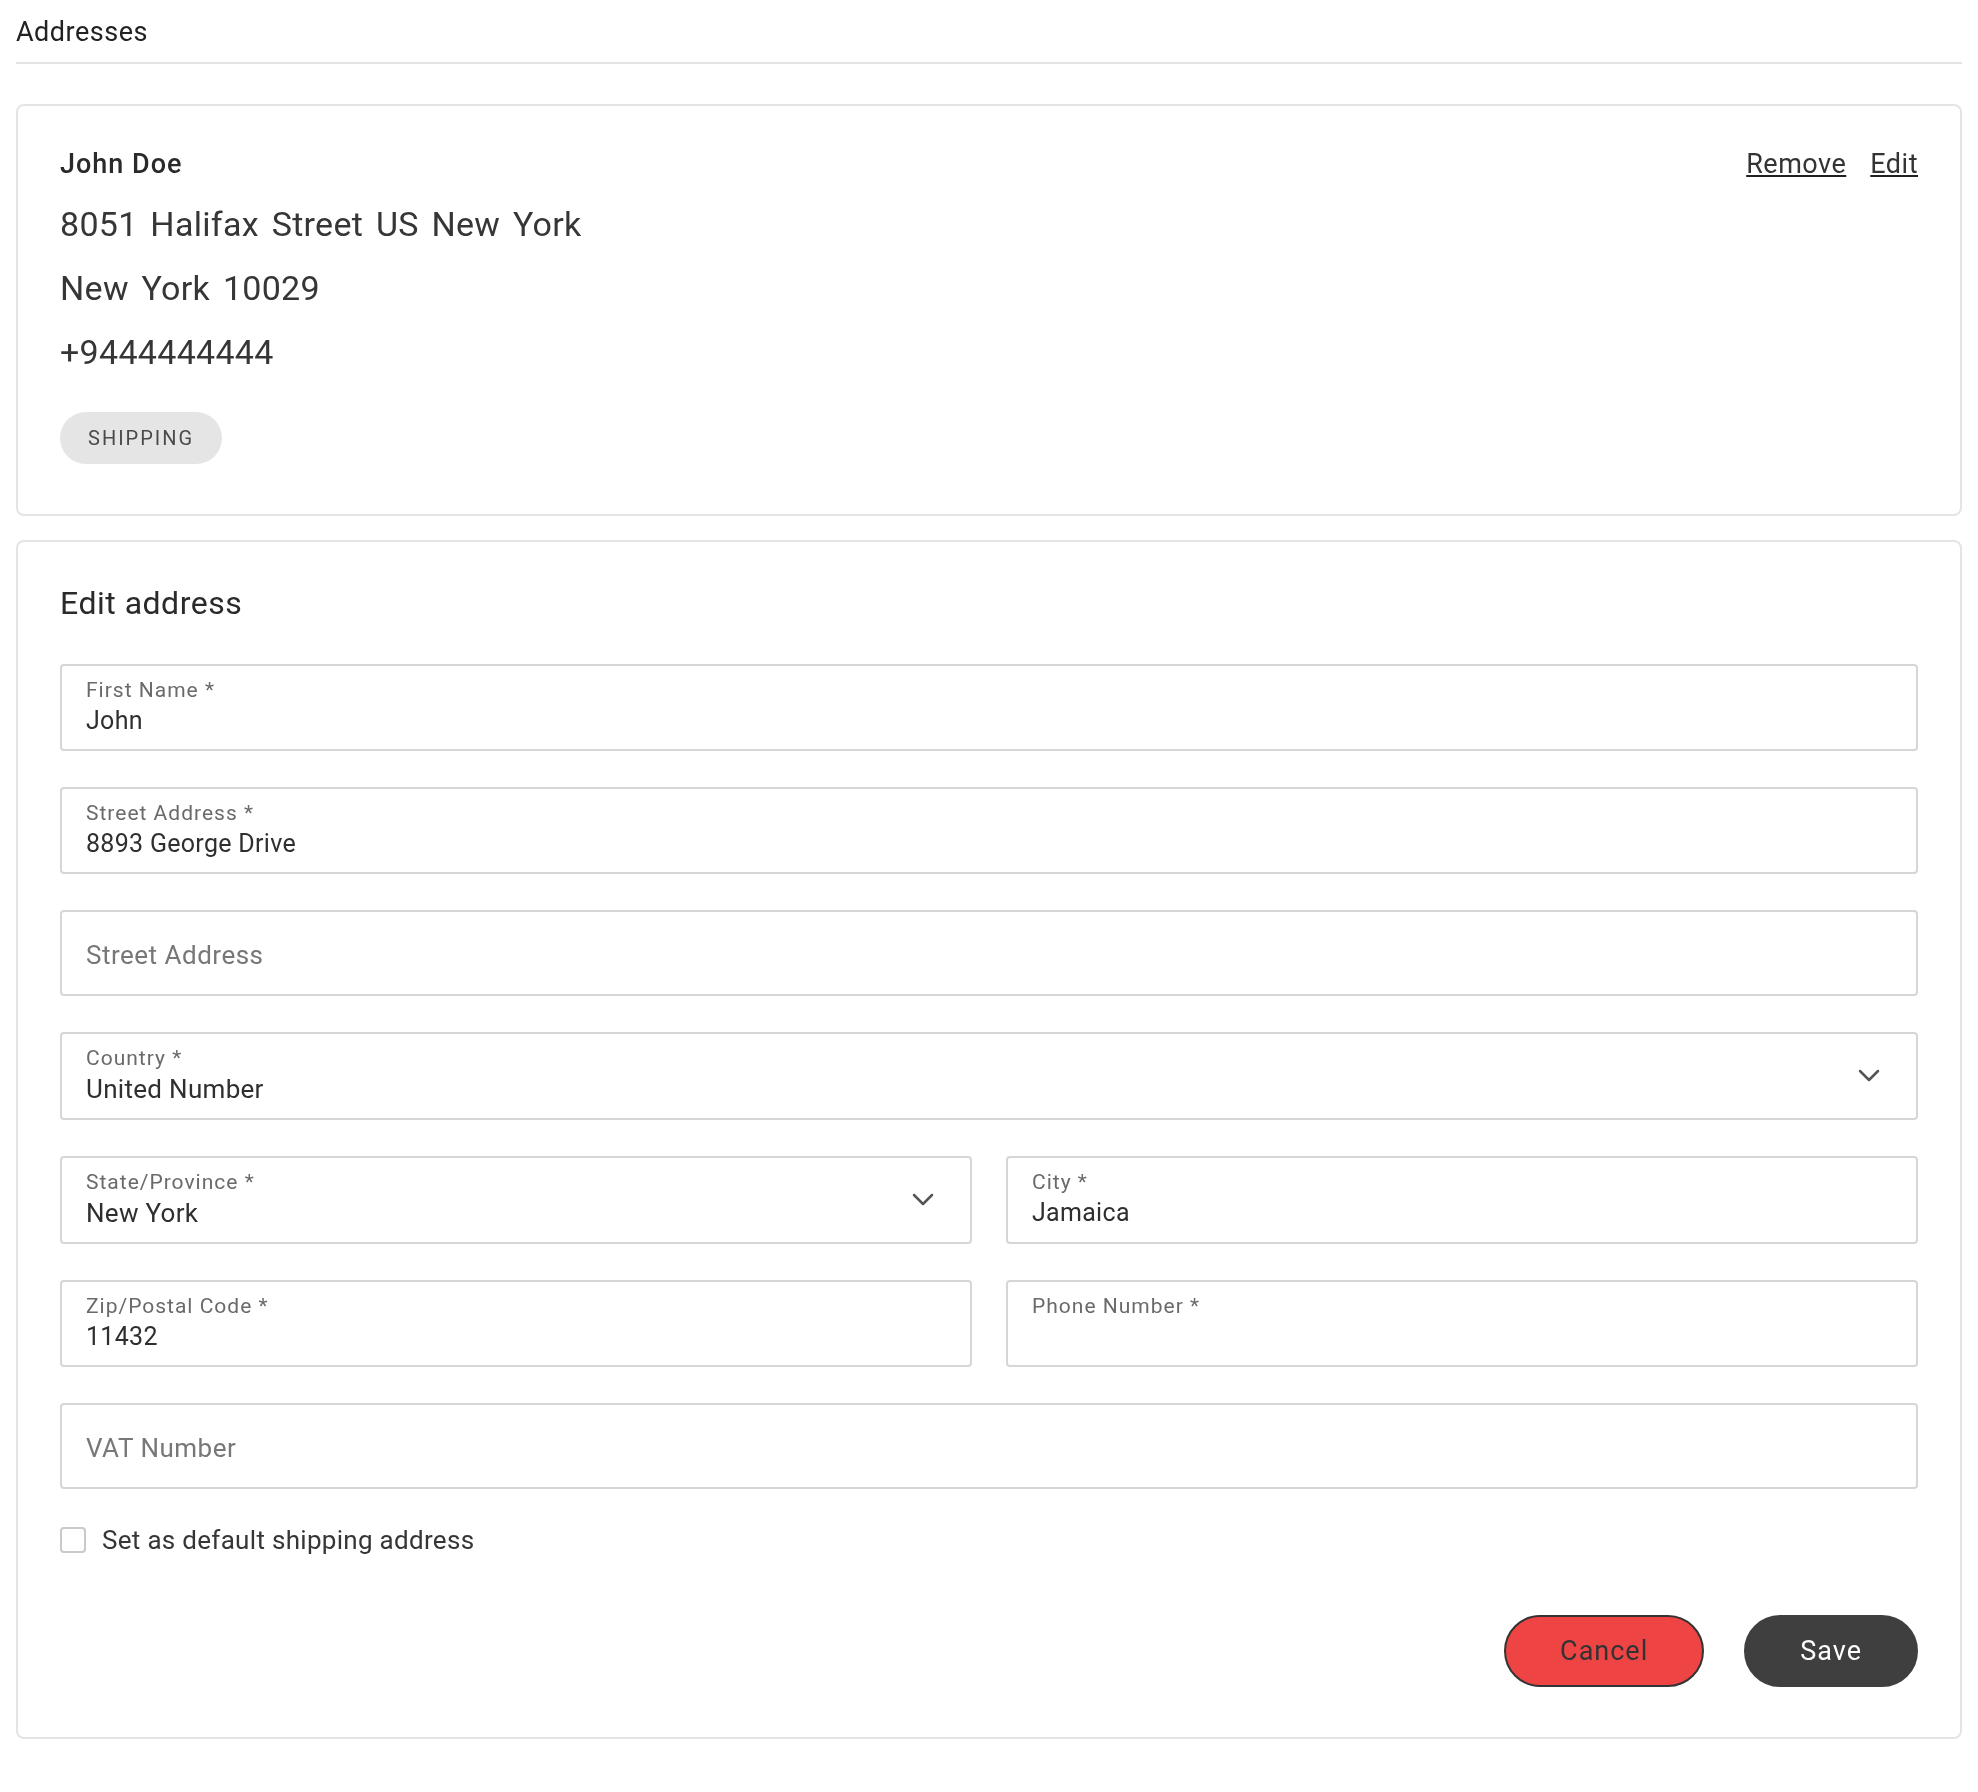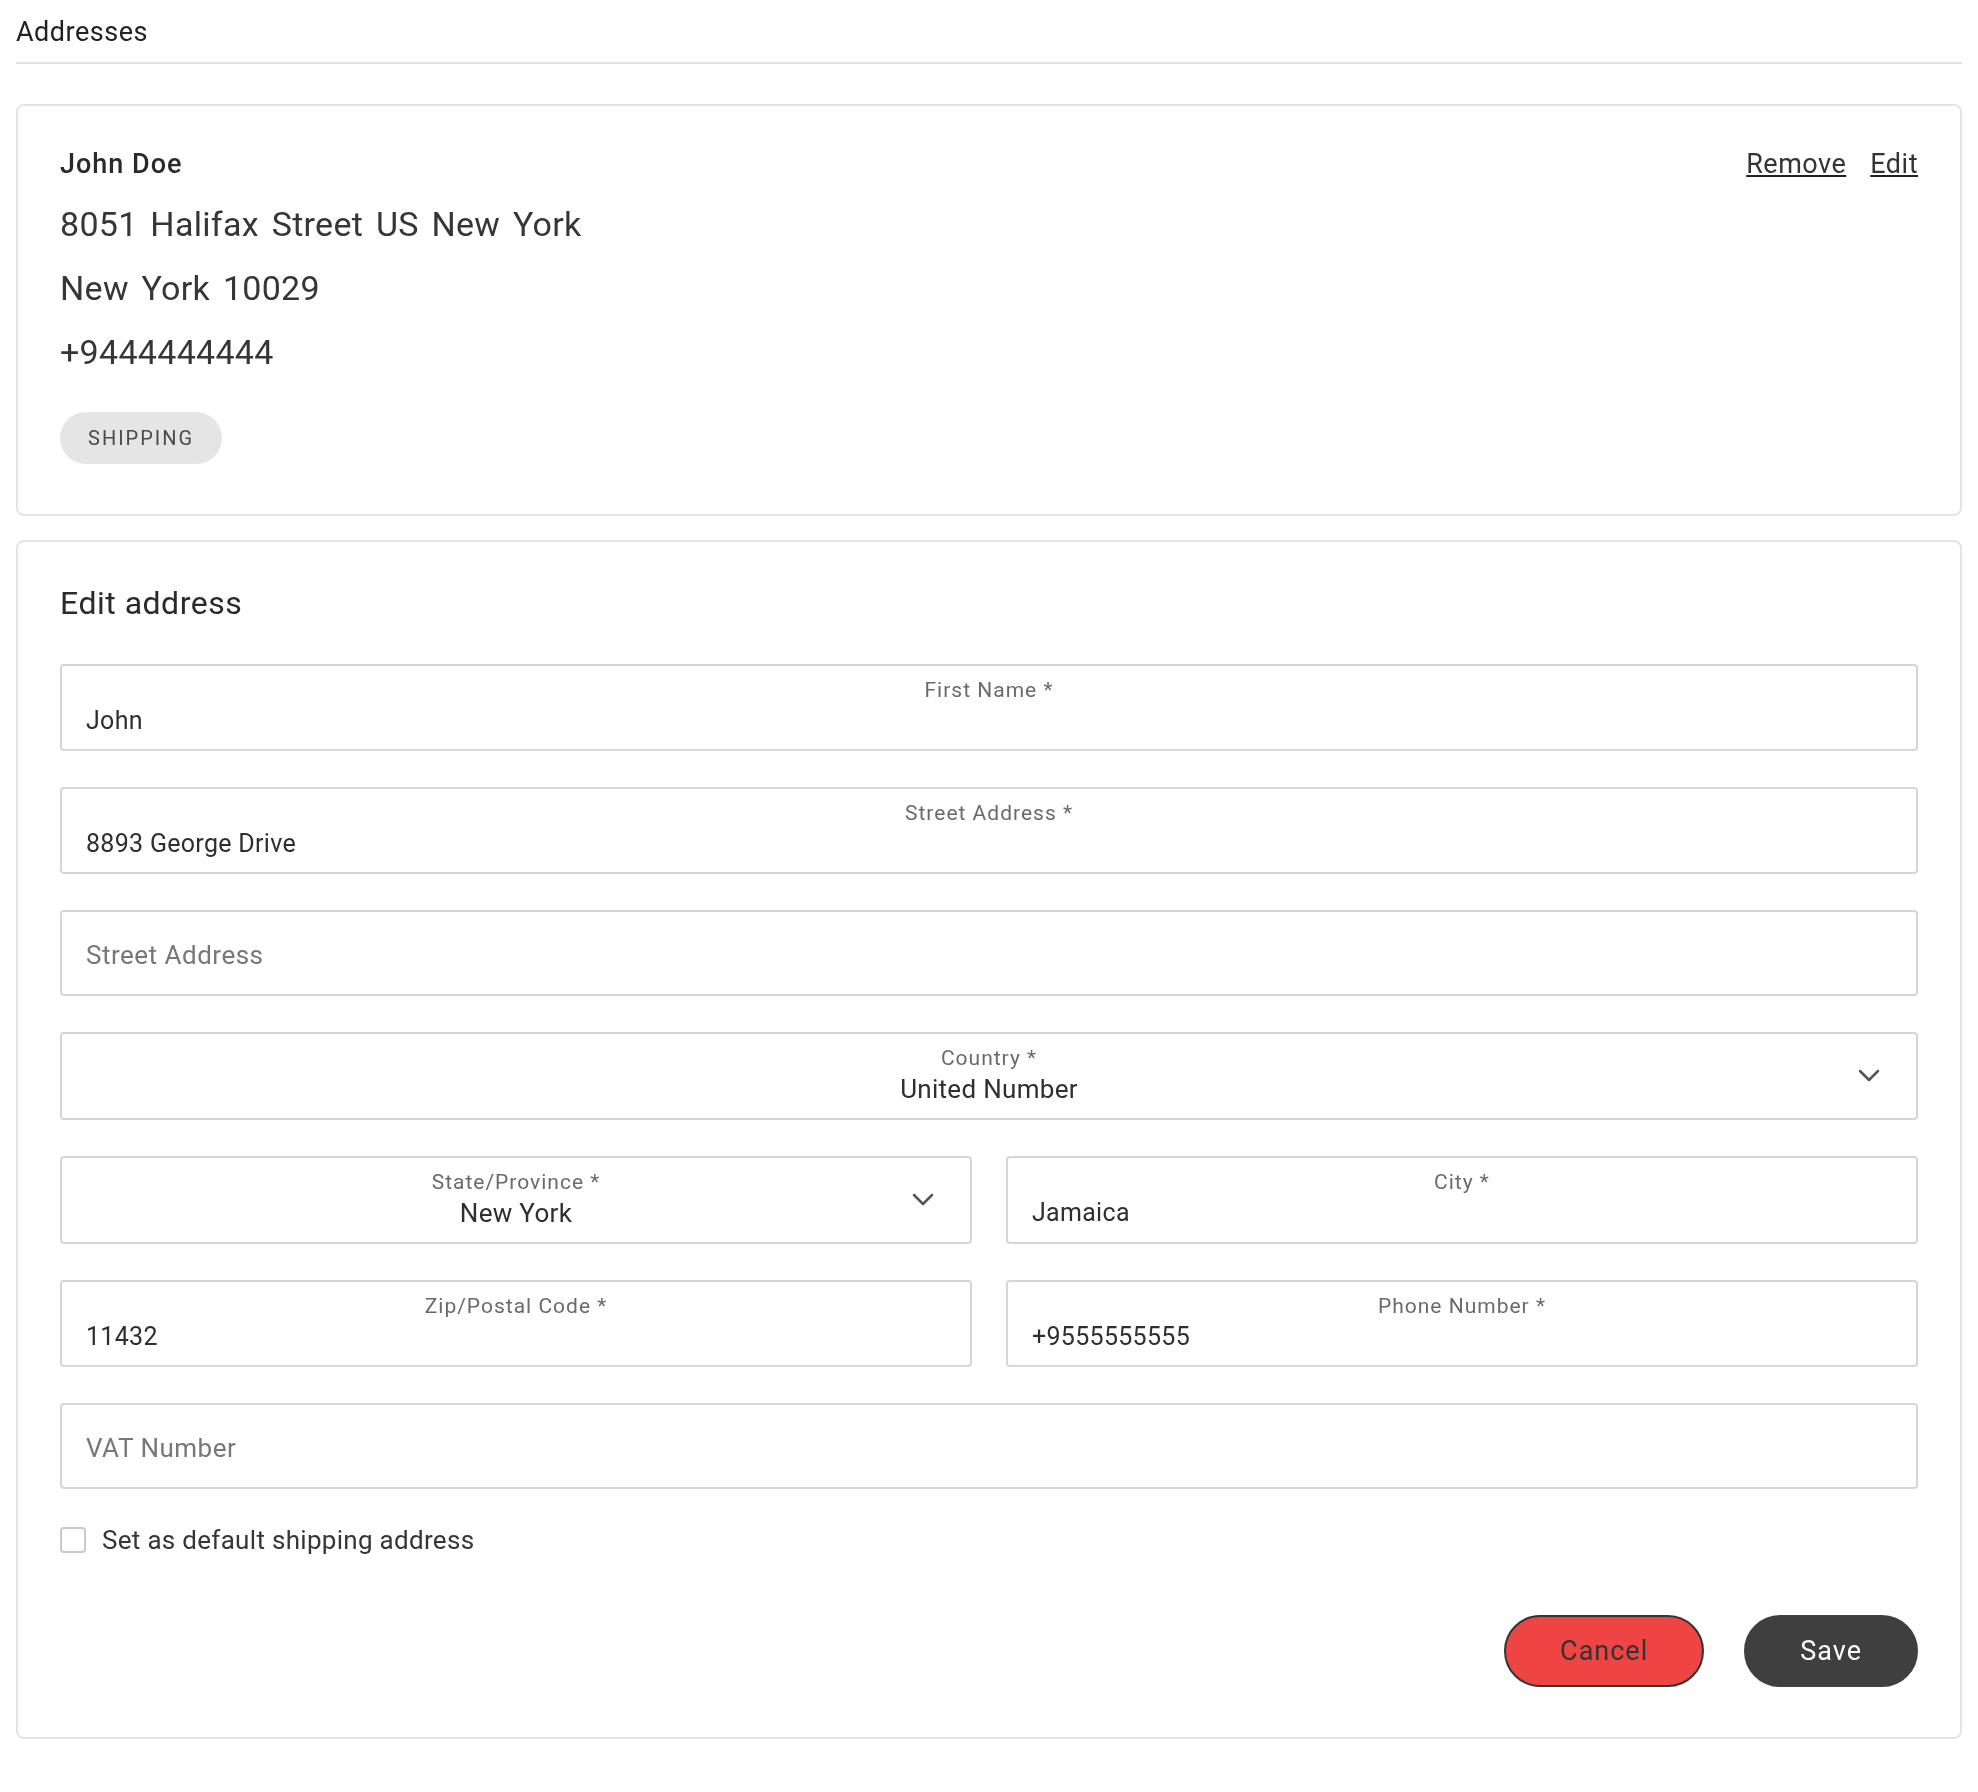--- a/index.html
+++ b/index.html
@@ -89,21 +89,20 @@
     padding: 16px 24px 12px 24px;
     min-height: 86px;
     display: flex;
     flex-direction: column;
     justify-content: center;
     cursor: text;
   }
   .form-field.has-value {
     padding: 12px 24px 14px 24px;
     justify-content: flex-start;
-    align-items: center;
   }
   .floating-label {
     font-size: 21px;
     color: #6a6a6a;
     letter-spacing: 1px;
     margin-bottom: 4px;
     pointer-events: none;
   }
   .placeholder-label {
     font-size: 26px;
@@ -249,21 +248,20 @@
     </div>
   </div>
 
   <div class="form-row">
     <div class="form-field has-value">
       <span class="floating-label">Zip/Postal Code *</span>
       <input class="field-value" value="11432" style="">
     </div>
     <div class="form-field has-value">
       <span class="floating-label">Phone Number *</span>
-      <input class="field-value" value="+9555555555" style="">
     </div>
   </div>
 
   <div class="form-row">
     <div class="form-field">
       <span class="placeholder-label">VAT Number</span>
     </div>
   </div>
 
   <div class="checkbox-row">

